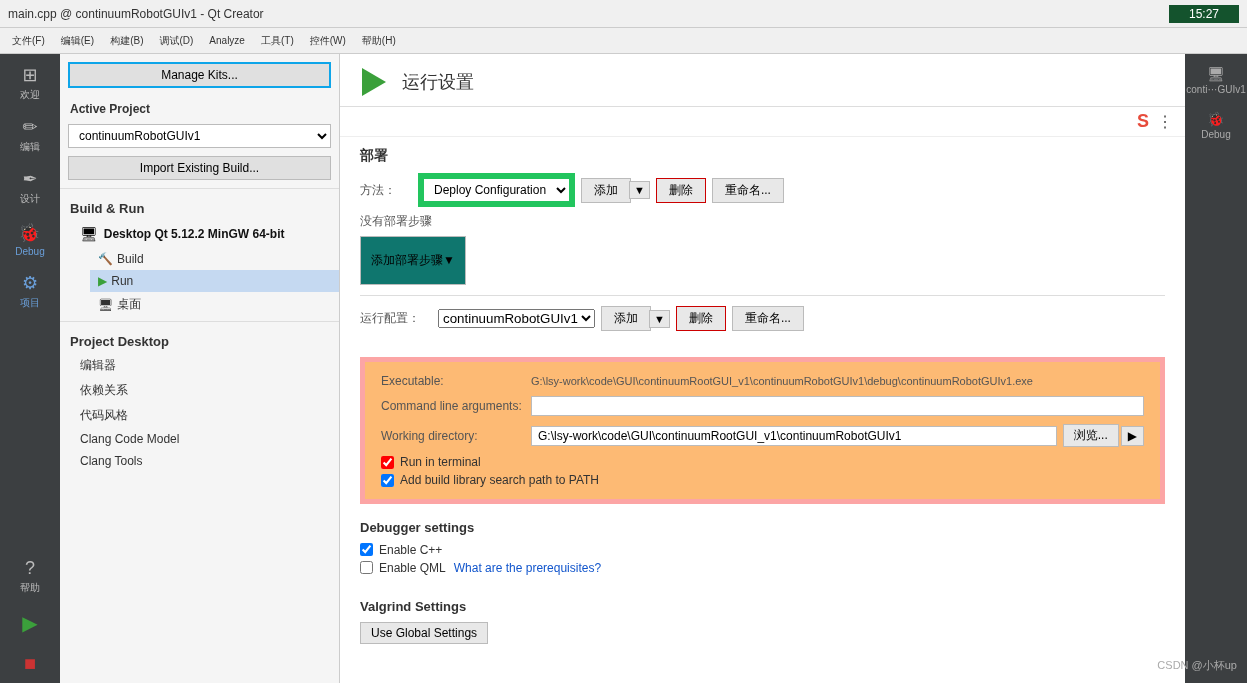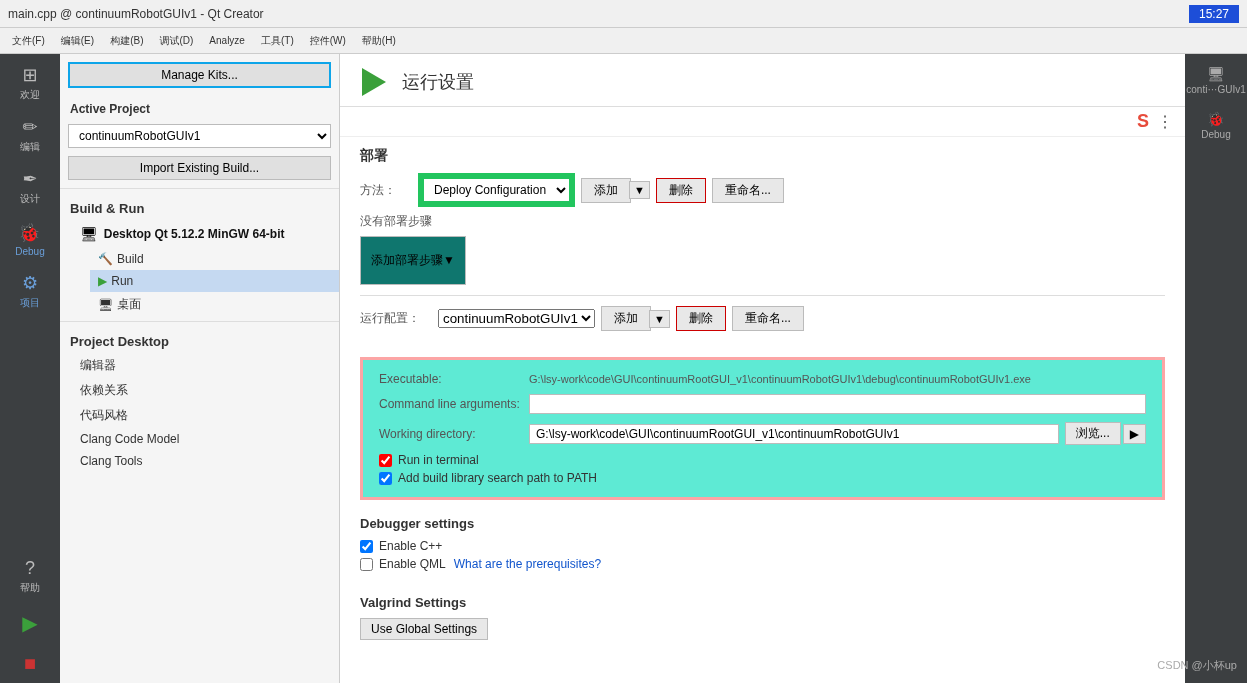--- a/index.html
+++ b/index.html
@@ -1,21 +1,21 @@
 <!DOCTYPE html>
 <html><head>
   <meta charset="utf-8">
   <style>
     * { box-sizing: border-box; margin: 0; padding: 0; }
     body { font-family: 'Microsoft YaHei', SimSun, Arial, sans-serif; font-size: 12px; background: #f0f0f0; width: 1247px; height: 683px; overflow: hidden; }
 
     
     .title-bar { background: #f0f0f0; height: 28px; display: flex; align-items: center; padding: 0 8px; border-bottom: 1px solid #ccc; }
     .title-bar-text { font-size: 12px; color: #333; }
-    .title-bar-time { margin-left: auto; background: #1d4ed8; color: white; padding: 2px 10px; font-size: 12px; }
+    .title-bar-time { margin-left: auto; background: #14532d; color: white; padding: 2px 20px; font-size: 12px; }
 
     
     .menu-bar { background: #f0f0f0; height: 26px; display: flex; align-items: center; padding: 0 4px; border-bottom: 1px solid #ccc; }
     .menu-item { padding: 3px 8px; font-size: 10px; color: #333; cursor: pointer; }
 
     
     .main-layout { display: flex; height: calc(683px - 54px); }
 
     
     .icon-bar { width: 60px; background: #3c3f41; display: flex; flex-direction: column; align-items: center; padding-top: 4px; }
@@ -71,39 +71,39 @@
     .no-deploy { font-size: 12px; color: #555; margin-bottom: 6px; }
     .add-deploy-btn { display: inline-flex; align-items: center; padding: 15px 10px; border: 1px solid #bbb; background: #0f766e; font-size: 12px; cursor: pointer; }
 
     
     .run-section { padding: 10px 20px; }
     .run-title { font-size: 14px; font-weight: bold; color: #333; margin-bottom: 8px; }
     .run-config-row { display: flex; align-items: center; margin-bottom: 10px; }
     .run-config-label { width: 70px; font-size: 12px; color: #555; margin-right: 8px; }
 
     
-    .run-details { margin: 6px 20px; border: 3px solid #fca5a5; padding: 12px 16px; background: #5eead4; }
+    .run-details { margin: 6px 20px; border: 5px solid #fca5a5; padding: 12px 16px; background: #fdba74; }
     .detail-row { display: flex; align-items: center; margin-bottom: 8px; }
     .detail-label { width: 150px; font-size: 12px; color: #555; }
     .detail-value { font-size: 12px; color: #333; flex: 1; }
     .detail-input { flex: 1; padding: 2px 6px; border: 1px solid #bbb; font-size: 12px; background: white; }
     .detail-dir-row { display: flex; align-items: center; }
     .detail-dir-input { flex: 1; padding: 2px 6px; border: 1px solid #bbb; font-size: 12px; background: white; }
     .browse-btn { padding: 2px 10px; border: 1px solid #bbb; background: #e8e8e8; font-size: 12px; cursor: pointer; margin-left: 6px; }
     .dir-arrow-btn { padding: 2px 6px; border: 1px solid #bbb; background: #e8e8e8; font-size: 12px; cursor: pointer; margin-left: 2px; }
 
     .checkbox-row { display: flex; align-items: center; margin-top: 4px; margin-left: 0px; }
     .checkbox-row input[type="checkbox"] { margin-right: 6px; }
     .checkbox-label { font-size: 12px; color: #333; }
     .checkbox-checked-red { accent-color: red; }
 
     
     .debugger-section { padding: 10px 20px; }
     .debugger-title { font-size: 13px; font-weight: bold; color: #333; margin-bottom: 8px; }
-    .debugger-row { display: flex; align-items: center; margin-bottom: 4px; }
+    .debugger-row { display: flex; align-items: flex-start; margin-bottom: 4px; }
     .debugger-row input[type="checkbox"] { margin-right: 6px; }
     .debugger-label { font-size: 12px; color: #333; }
 
     
     .valgrind-section { padding: 10px 20px; }
     .valgrind-title { font-size: 13px; font-weight: bold; color: #333; margin-bottom: 8px; }
     .valgrind-btn { display: inline-flex; align-items: center; padding: 3px 10px; border: 1px solid #bbb; background: #e8e8e8; font-size: 12px; cursor: pointer; }
 
     
     .divider { height: 1px; background: #ddd; margin: 4px 0; }

